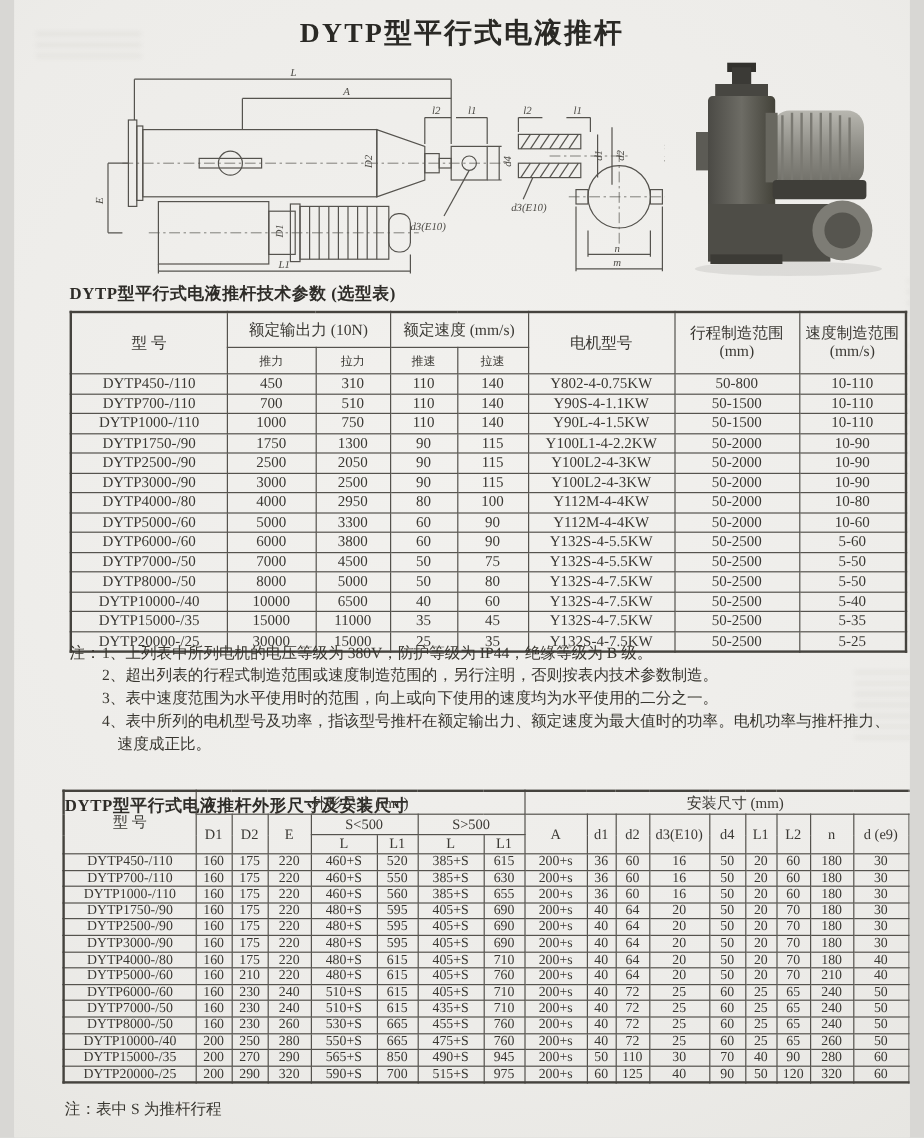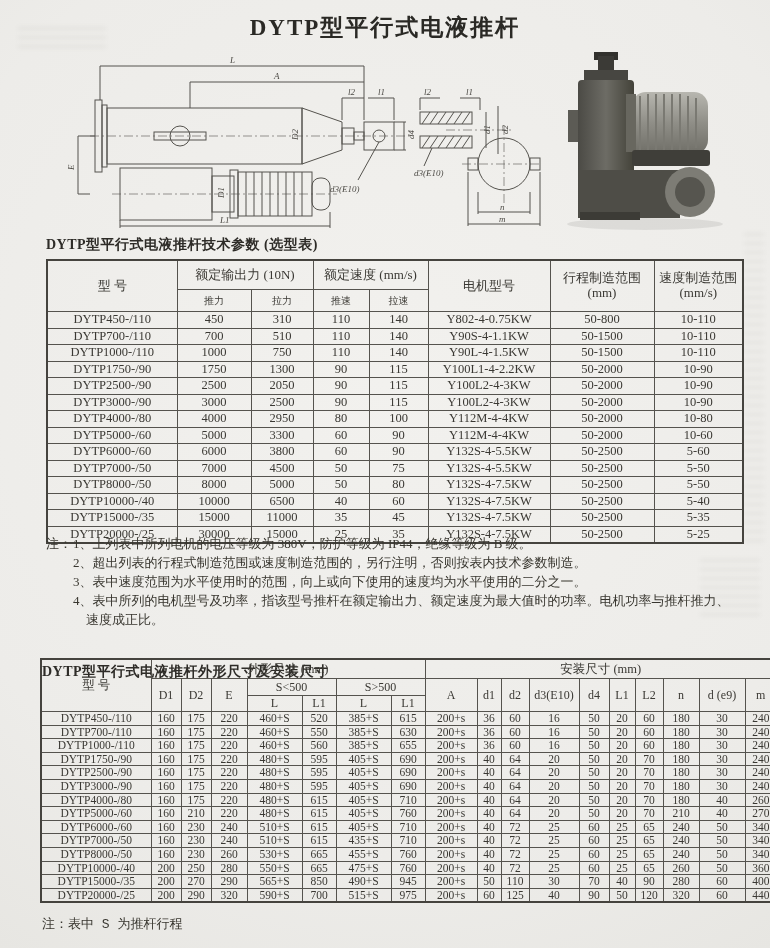--- a/index.html
+++ b/index.html
@@ -1,21 +1,21 @@
 <!DOCTYPE html>
 <html><head>
 <meta charset="utf-8">
 <style>
   html,body{margin:0;padding:0;background:#d8d7d4;}
   .page{
-    position:relative;width:770px;height:948px;margin:0 auto;
+    position:relative;width:706px;height:948px;margin:0 auto;
     background:#efeeeb;
     background-image:radial-gradient(circle at 50% 40%, #f2f1ee 0%, #edecE9 70%, #e7e6e2 100%);
     font-family:"Liberation Serif", serif;
-    color:#36342f;overflow:hidden;
+    color:#36342f;overflow:hidden;padding-left:40px;
   }
   .smudge{position:absolute;opacity:.10;filter:blur(2px);background:
     repeating-linear-gradient(0deg,#8a8880 0 3px,transparent 3px 9px);}
   .title{
     position:absolute;top:12px;left:0;width:100%;text-align:center;
     font-size:23px;font-weight:bold;letter-spacing:2px;color:#2a2925;margin:0;
   }
   .drawing{position:absolute;left:62px;top:54px;}
   .photo{position:absolute;left:540px;top:52px;}
   .section-title{position:absolute;font-size:14px;font-weight:bold;color:#2e2c28;letter-spacing:.5px;}
@@ -34,21 +34,21 @@
   .t2 thead th{font-weight:normal;margin-left:36px;}
   .t2 thead tr:nth-child(1) th{height:18px;font-size:12.5px;}
   .t2 thead tr:nth-child(2) th{height:16px;font-size:12px;}
   .t2 thead tr:nth-child(3) th{height:14px;font-size:12px;}
   .t2 tbody td{height:12.6px;line-height:12.6px;font-size:11.5px;}
   .hdr-2line div{line-height:1.15;}
   .notes{position:absolute;left:46px;top:534px;width:694px;font-size:13px;line-height:19px;color:#38362f;}
   .notes .lbl{position:absolute;left:0;top:0;}
   .notes .items{margin-left:27px;}
   .note-line{padding-left:13px;text-indent:-13px;}
-  .footnote{position:absolute;left:42px;top:915px;font-size:13px;color:#38362f;font-family:Liberation Mono, monospace;}
+  .footnote{position:absolute;left:42px;top:915px;font-size:13px;color:#38362f;}
   svg text{font-family:"Liberation Serif", serif;}
   .dim{font-size:9px;font-style:italic;fill:#4c4a45;}
 </style>
 </head>
 <body>
 
 <div class="page">
 
   <div class="smudge" style="left:18px;top:26px;width:88px;height:22px;"></div>
   <div class="smudge" style="left:744px;top:232px;width:20px;height:310px;"></div>

